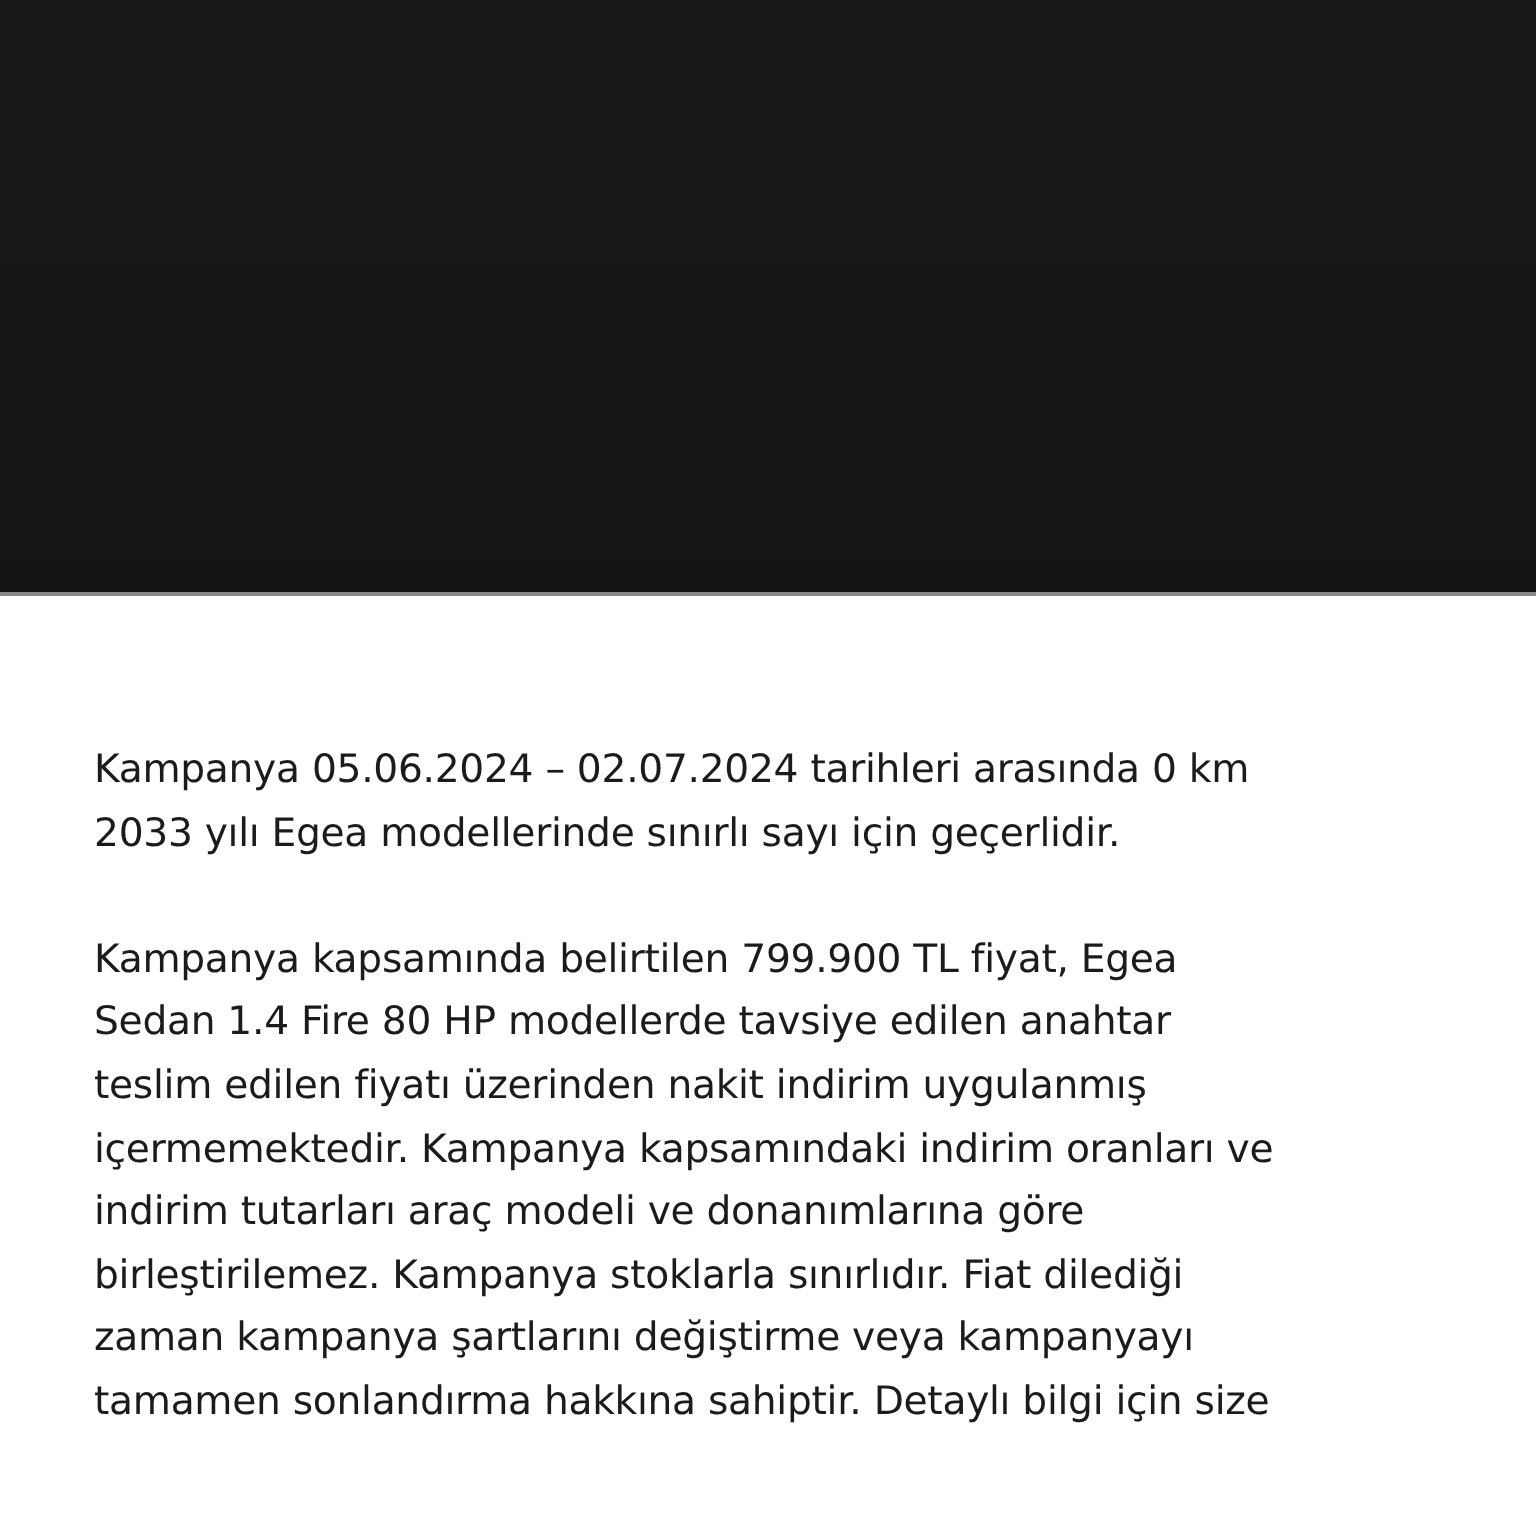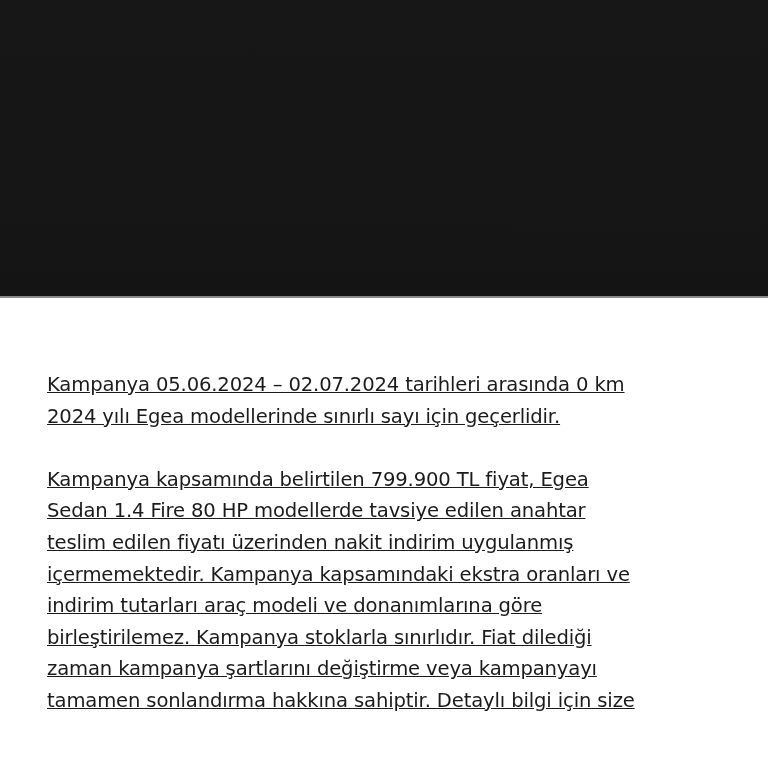--- a/index.html
+++ b/index.html
@@ -26,43 +26,42 @@
       top: 369px;
       width: 690px;
       font-family: "DejaVu Sans", sans-serif;
       font-size: 19.6px;
       line-height: 31.6px;
       color: #1b1b1b;
       letter-spacing: -0.15px;
     }
     .content p {
       margin: 0;
-      text-decoration: underline;
     }
     .content p + p {
       margin-top: 31.6px;
     }
     .line {
       display: block;
       white-space: nowrap;
     }
   </style>
 </head>
 <body>
 
 <div class="hero"></div>
 
 <div class="content">
   <p>
     <span class="line">Kampanya 05.06.2024 – 02.07.2024 tarihleri arasında 0 km</span>
-    <span class="line">2024 yılı Egea modellerinde sınırlı sayı için geçerlidir.</span>
+    <span class="line">2033 yılı Egea modellerinde sınırlı sayı için geçerlidir.</span>
   </p>
   <p>
     <span class="line">Kampanya kapsamında belirtilen 799.900 TL fiyat, Egea</span>
     <span class="line">Sedan 1.4 Fire 80 HP modellerde tavsiye edilen anahtar</span>
     <span class="line">teslim edilen fiyatı üzerinden nakit indirim uygulanmış</span>
-    <span class="line">içermemektedir. Kampanya kapsamındaki ekstra oranları ve</span>
+    <span class="line">içermemektedir. Kampanya kapsamındaki indirim oranları ve</span>
     <span class="line">indirim tutarları araç modeli ve donanımlarına göre</span>
     <span class="line">birleştirilemez. Kampanya stoklarla sınırlıdır. Fiat dilediği</span>
     <span class="line">zaman kampanya şartlarını değiştirme veya kampanyayı</span>
     <span class="line">tamamen sonlandırma hakkına sahiptir. Detaylı bilgi için size</span>
   </p>
 </div>
 
 </body></html>

